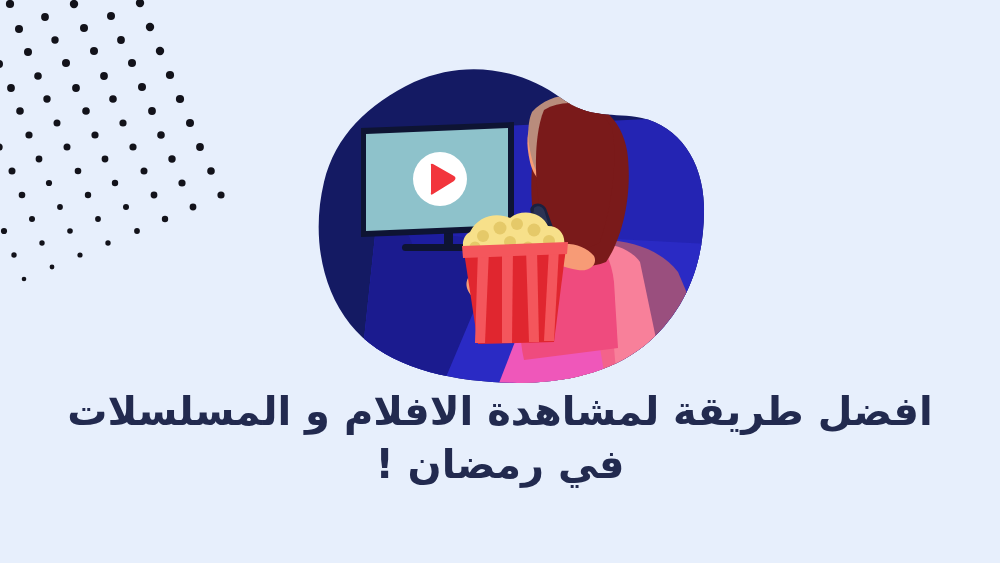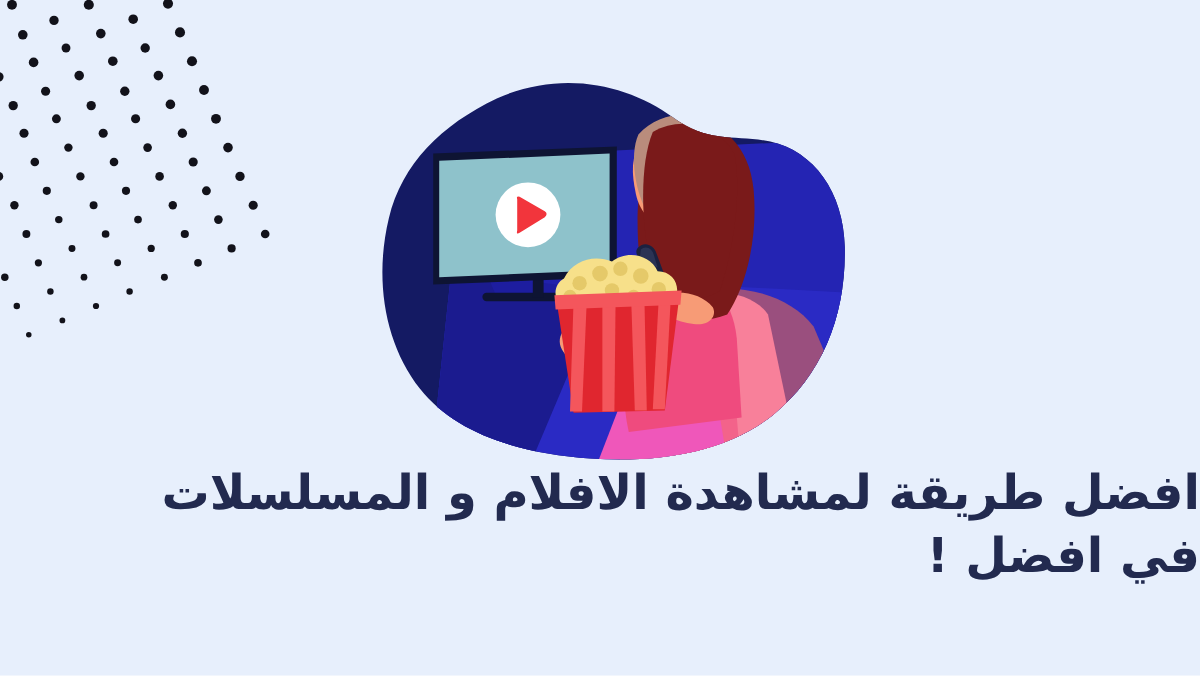--- a/index.html
+++ b/index.html
@@ -32,20 +32,21 @@
     left: 318px;
     top: 66px;
     width: 390px;
     height: 320px;
   }
   #headline {
     position: absolute;
     left: 0;
     top: 385px;
     width: 1000px;
+    text-align: center;
     direction: rtl;
     color: #222a4f;
     font-family: "DejaVu Sans", sans-serif;
     font-weight: bold;
     font-size: 40px;
     line-height: 1.32;
     letter-spacing: 0px;
   }
   #headline .hl-line {
     display: block;
@@ -210,16 +211,16 @@
           <path d="M208,183 L219,183 L221,276 L211,276 Z"></path>
           <path d="M231,182 L241,182 L236,275 L226,275 Z"></path>
         </g>
         <path d="M144,180 L250,176 L249,188 L145,192 Z" fill="#f4565c"></path>
       </g>
     </g>
   </svg>
 
   <div id="headline">
     <span class="hl-line">افضل طريقة لمشاهدة الافلام و المسلسلات</span>
-    <span class="hl-line">في افضل !</span>
+    <span class="hl-line">في رمضان !</span>
   </div>
 
 </div>
 
 </body></html>

